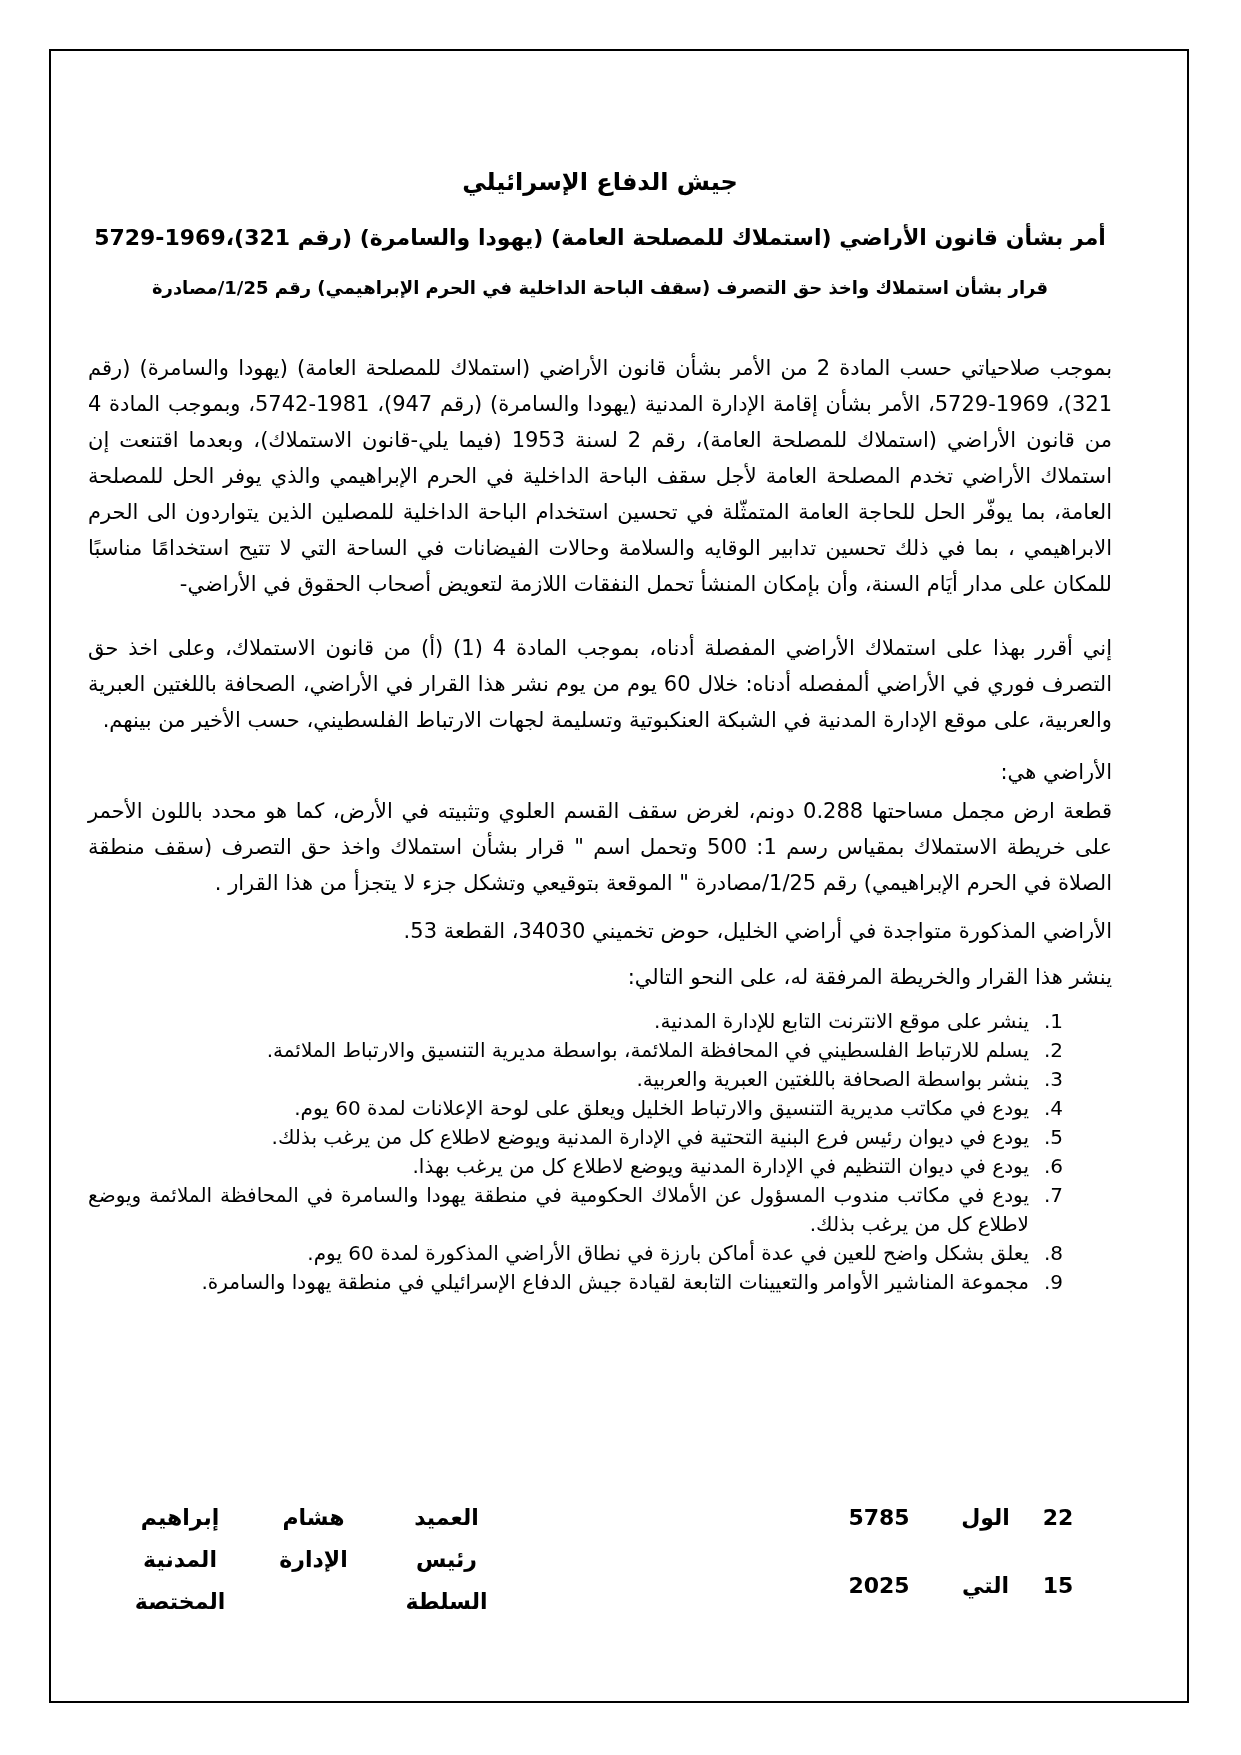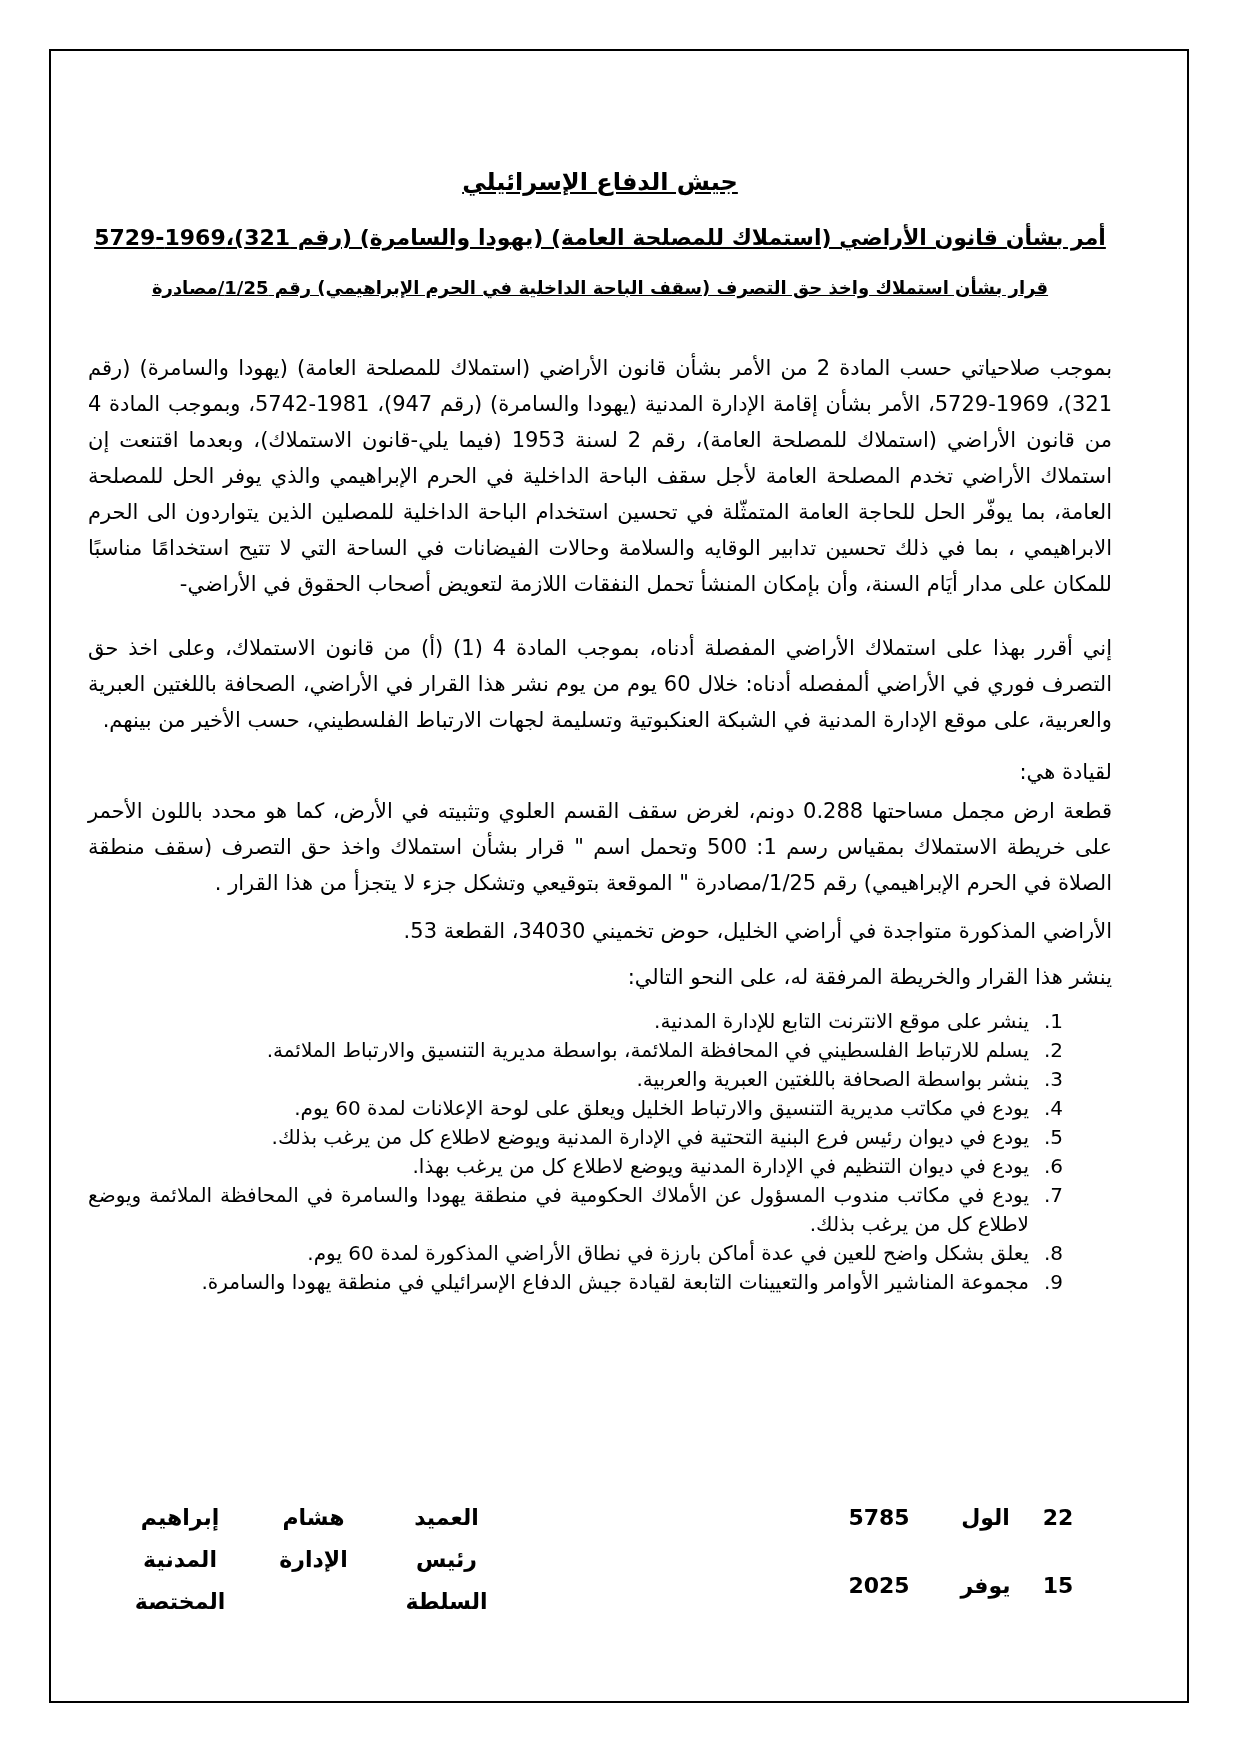--- a/index.html
+++ b/index.html
@@ -30,21 +30,20 @@
     left: 88px;
     top: 0;
     width: 1024px;
     direction: rtl;
     padding-top: 166px;
   }
   .title {
     text-align: center;
     font-weight: bold;
     margin: 0;
-    text-decoration: underline;
   }
   .title-org      { font-size: 24px; line-height: 32px; }
   .title-order    { font-size: 22px; line-height: 32px; margin-top: 24px; }
   .title-decision { font-size: 18px; line-height: 32px; margin-top: 18px; }
 
   .body-par {
     font-size: 21px;
     line-height: 36px;
     text-align: justify;
     margin: 0;
@@ -119,21 +118,21 @@
   <h1 class="title title-org">جيش الدفاع الإسرائيلي</h1>
 
   <h2 class="title title-order">أمر بشأن قانون الأراضي (استملاك للمصلحة العامة) (يهودا والسامرة) (رقم 321)،1969-5729</h2>
 
   <h2 class="title title-decision">قرار بشأن استملاك واخذ حق التصرف (سقف الباحة الداخلية في الحرم الإبراهيمي) رقم 1/25/مصادرة</h2>
 
   <p class="body-par par-preamble">بموجب صلاحياتي حسب المادة 2 من الأمر بشأن قانون الأراضي (استملاك للمصلحة العامة) (يهودا والسامرة) (رقم 321)، 1969-5729، الأمر بشأن إقامة الإدارة المدنية (يهودا والسامرة) (رقم 947)، 1981-5742، وبموجب المادة 4 من قانون الأراضي (استملاك للمصلحة العامة)، رقم 2 لسنة 1953 (فيما يلي-قانون الاستملاك)، وبعدما اقتنعت إن استملاك الأراضي تخدم المصلحة العامة لأجل سقف الباحة الداخلية في الحرم الإبراهيمي والذي يوفر الحل للمصلحة العامة، بما يوفّر الحل للحاجة العامة المتمثّلة في تحسين استخدام الباحة الداخلية للمصلين الذين يتواردون الى الحرم الابراهيمي ، بما في ذلك تحسين تدابير الوقايه والسلامة وحالات الفيضانات في الساحة التي لا تتيح استخدامًا مناسبًا للمكان على مدار أيَام السنة، وأن بإمكان المنشأ تحمل النفقات اللازمة لتعويض أصحاب الحقوق في الأراضي-</p>
 
   <p class="body-par par-decision">إني أقرر بهذا على استملاك الأراضي المفصلة أدناه، بموجب المادة 4 (1) (أ) من قانون الاستملاك، وعلى اخذ حق التصرف فوري في الأراضي ألمفصله أدناه: خلال 60 يوم من يوم نشر هذا القرار في الأراضي، الصحافة باللغتين العبرية والعربية، على موقع الإدارة المدنية في الشبكة العنكبوتية وتسليمة لجهات الارتباط الفلسطيني، حسب الأخير من بينهم.</p>
 
-  <p class="body-par lands-label">لقيادة هي:</p>
+  <p class="body-par lands-label">الأراضي هي:</p>
 
   <p class="body-par par-land-desc">قطعة ارض مجمل مساحتها 0.288 دونم، لغرض سقف القسم العلوي وتثبيته في الأرض، كما هو محدد باللون الأحمر على خريطة الاستملاك بمقياس رسم 1: 500 وتحمل اسم " قرار بشأن استملاك واخذ حق التصرف (سقف منطقة الصلاة في الحرم الإبراهيمي) رقم 1/25/مصادرة " الموقعة بتوقيعي وتشكل جزء لا يتجزأ من هذا القرار .</p>
 
   <p class="body-par par-location">الأراضي المذكورة متواجدة في أراضي الخليل، حوض تخميني 34030، القطعة 53.</p>
 
   <p class="body-par par-pub-intro">ينشر هذا القرار والخريطة المرفقة له، على النحو التالي:</p>
 
   <div class="pub-list">
     <div class="pub-item">
       <span class="num">1.</span>
@@ -172,21 +171,21 @@
       <span class="txt">مجموعة المناشير الأوامر والتعيينات التابعة لقيادة جيش الدفاع الإسرائيلي في منطقة يهودا والسامرة.</span>
     </div>
   </div>
 
 
   <div class="sig-dates">
     <span>22</span>
     <span>الول</span>
     <span>5785</span>
     <span>15</span>
-    <span>يوفر</span>
+    <span>التي</span>
     <span>2025</span>
   </div>
 
   <div class="sig-officials">
     <span>العميد</span>
     <span>هشام</span>
     <span>إبراهيم</span>
     <span>رئيس</span>
     <span>الإدارة</span>
     <span>المدنية</span>

